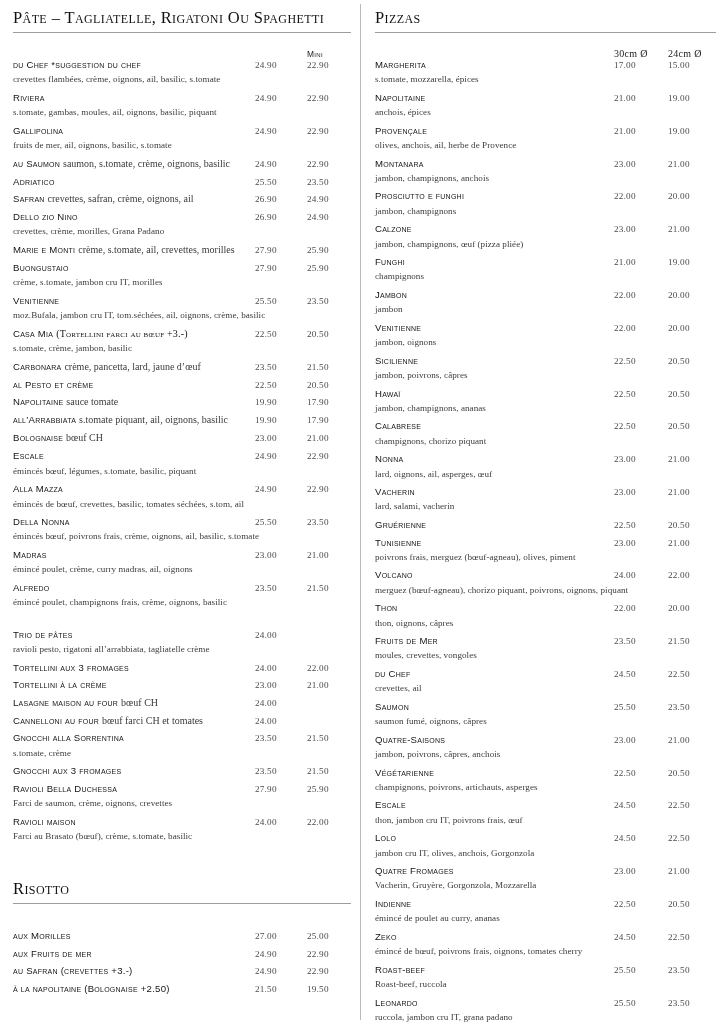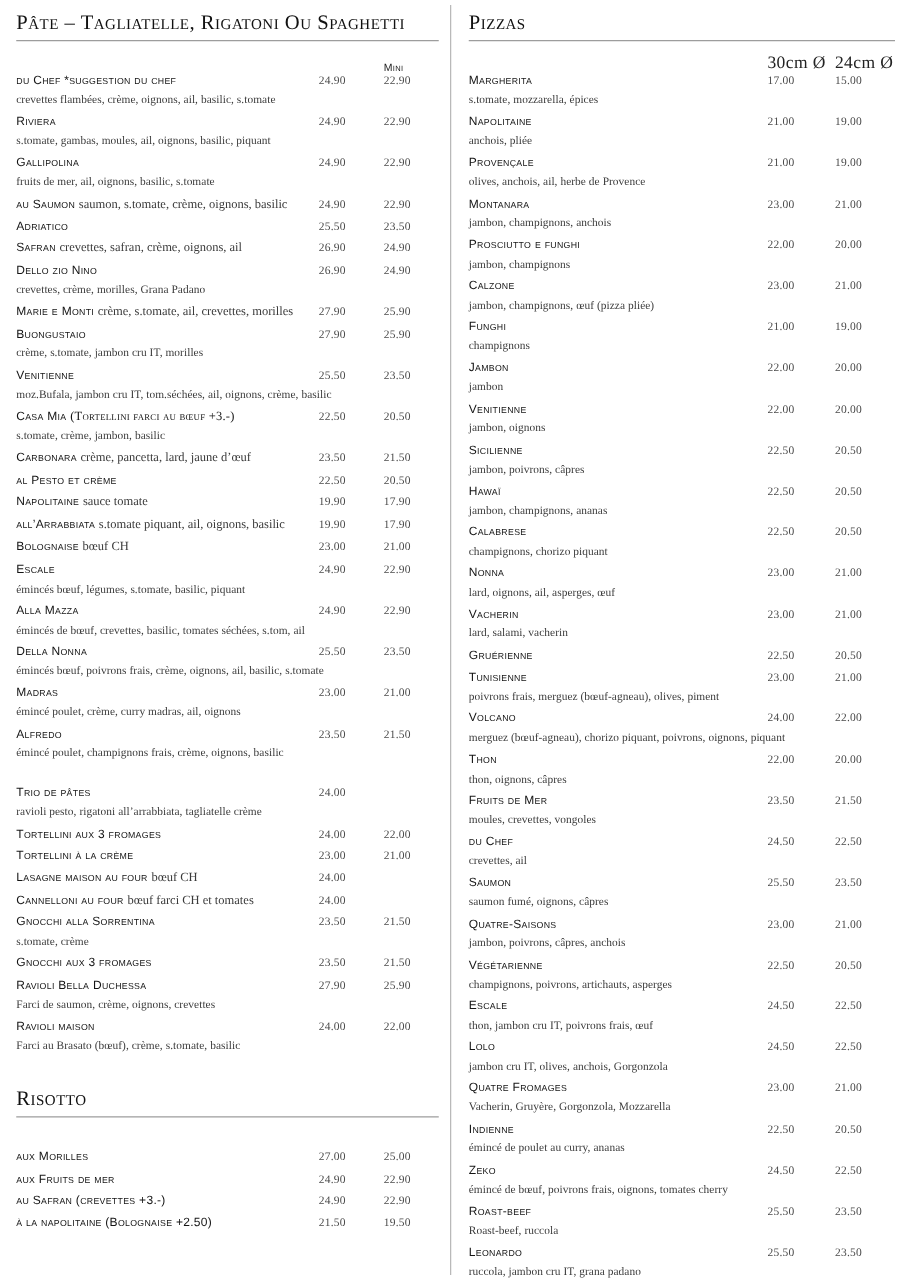--- a/index.html
+++ b/index.html
@@ -42,21 +42,21 @@
     bottom: 4px;
     width: 1px;
     background: #b9b9b9;
   }
 
   
   .section {
     margin: 0 0 0 0;
   }
   .section + .section {
-    margin-top: 28px;
+    margin-top: 38px;
   }
   .section-title {
     font-family: "Liberation Serif", serif;
     font-size: 16.5px;
     font-variant: small-caps;
     letter-spacing: 0.4px;
     color: #111;
     line-height: 1.15;
     padding: 0 0 4px 0;
     white-space: nowrap;
@@ -76,21 +76,21 @@
     font-size: 8.4px;
     font-variant: small-caps;
     letter-spacing: 0.3px;
     color: #222;
   }
   .colhead .name { flex: 1 1 auto; }
   .colhead .p1, .colhead .p2 {
     flex: 0 0 auto;
     text-align: left;
   }
-  .colhead-serif { font-family: "Liberation Serif", serif; font-variant: normal; font-size: 14px;}
+  .colhead-serif { font-family: "Liberation Serif", serif; font-variant: normal; font-size: 10px;}
 
   
   .column-left .p1 { width: 52px; }
   .column-left .p2 { width: 44px; }
   
   .column-right .p1 { width: 54px; }
   .column-right .p2 { width: 48px; }
 
   
   .items { display: block; }
@@ -440,21 +440,21 @@
               <div class="item-price p2">15.00</div>
             </div>
             <div class="item-desc">s.tomate, mozzarella, épices</div>
           </div>
           <div class="item">
             <div class="item-main">
               <div class="item-name"><span>Napolitaine</span></div>
               <div class="item-price p1">21.00</div>
               <div class="item-price p2">19.00</div>
             </div>
-            <div class="item-desc">anchois, pliée</div>
+            <div class="item-desc">anchois, épices</div>
           </div>
           <div class="item">
             <div class="item-main">
               <div class="item-name"><span>Provençale</span></div>
               <div class="item-price p1">21.00</div>
               <div class="item-price p2">19.00</div>
             </div>
             <div class="item-desc">olives, anchois, ail, herbe de Provence</div>
           </div>
           <div class="item">

